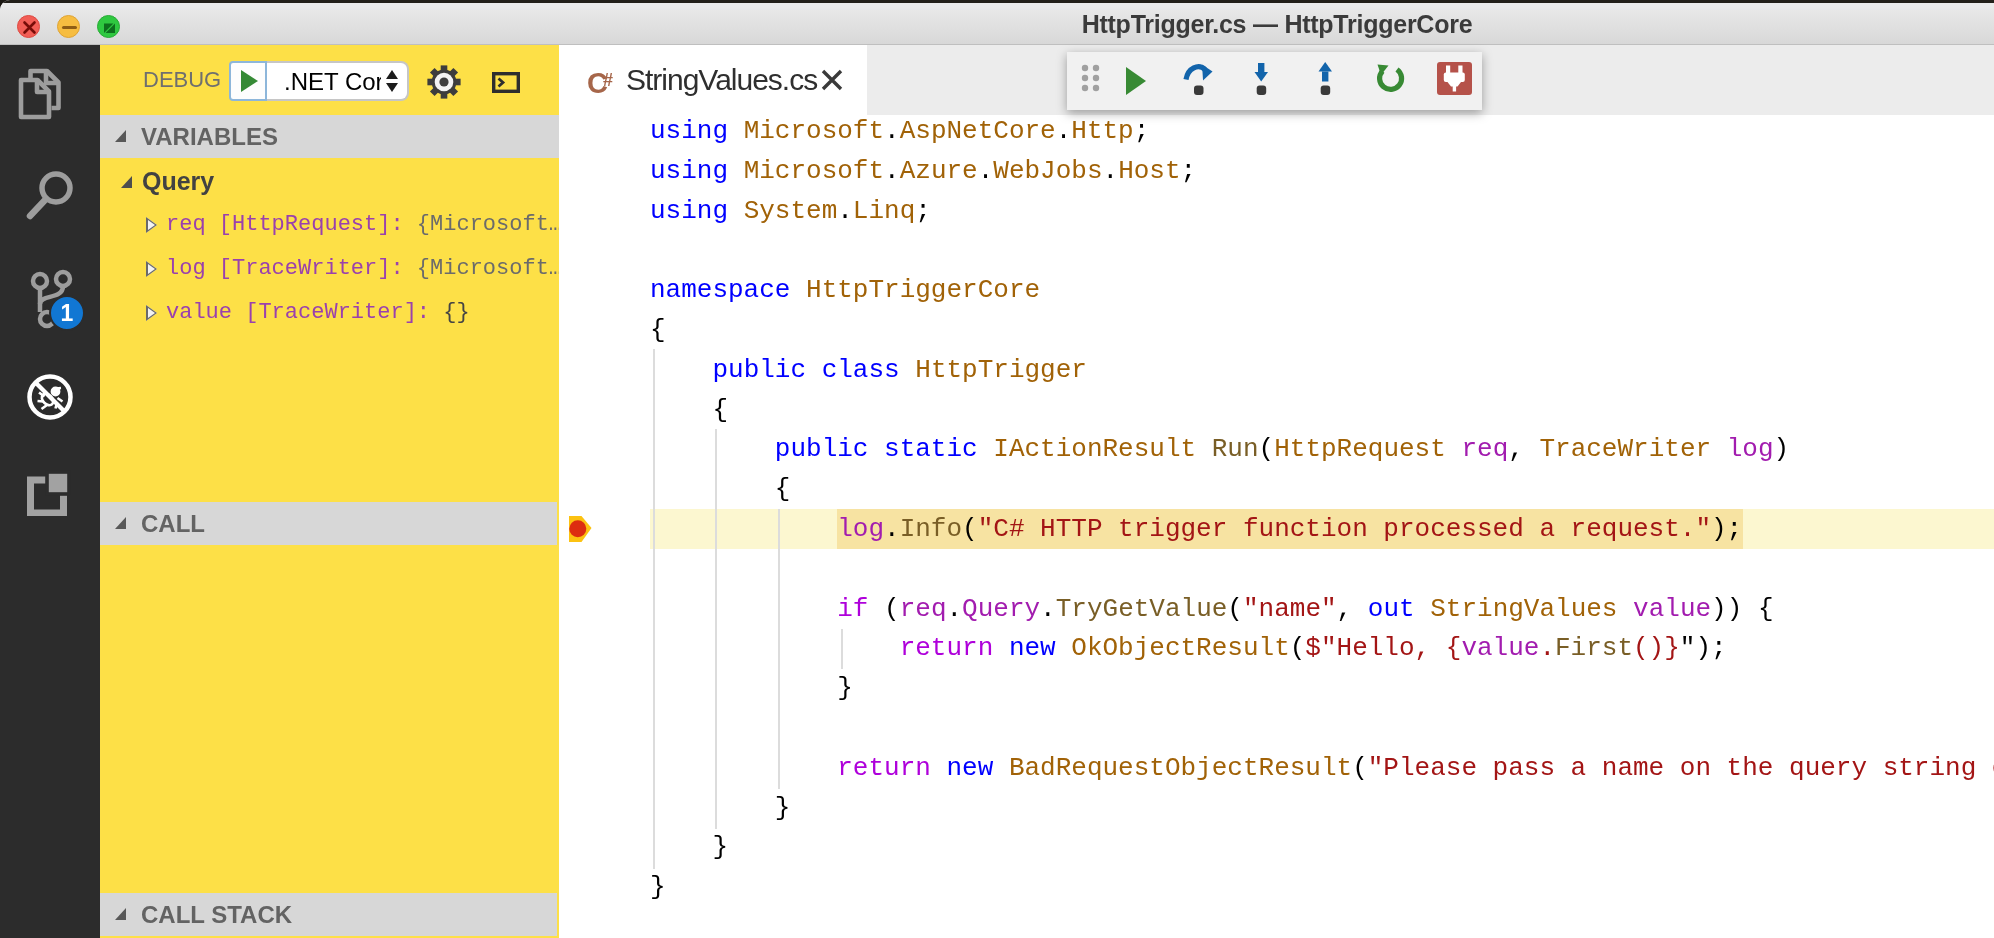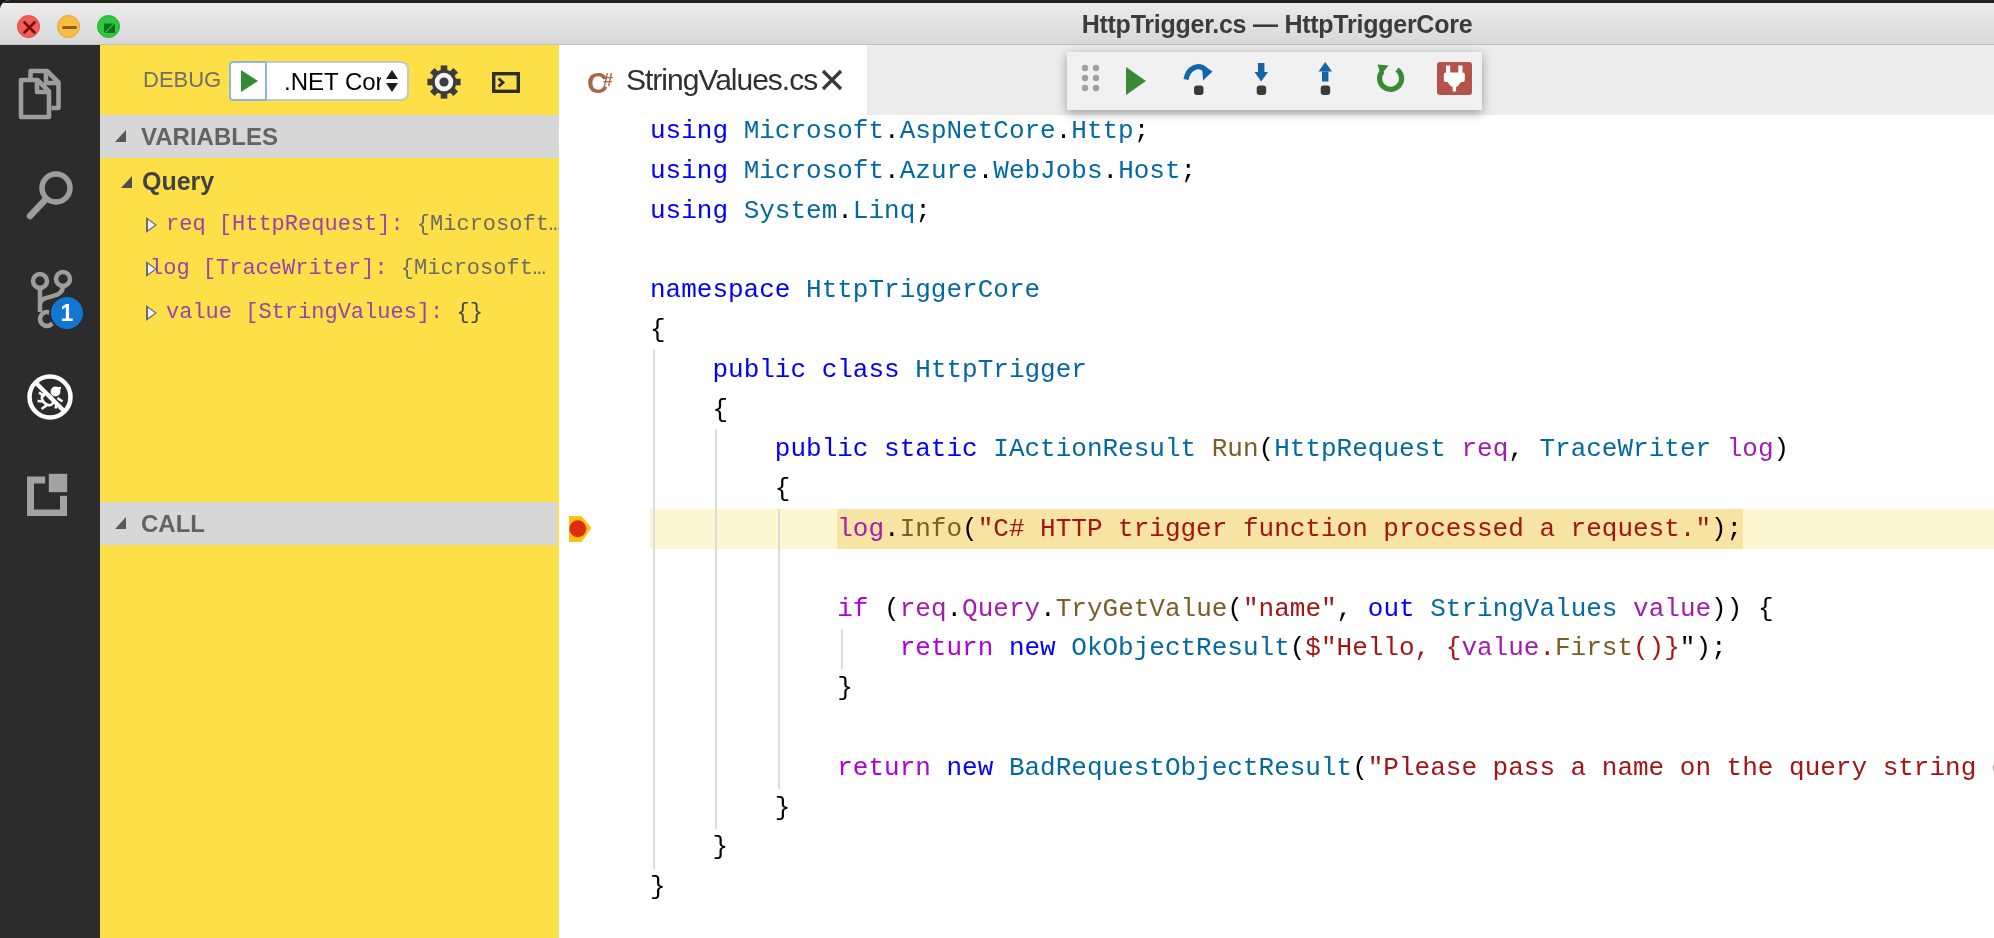--- a/index.html
+++ b/index.html
@@ -61,21 +61,21 @@
   .tabstrip{position:absolute;left:0;top:0;right:0;height:70px;background:#ececec;z-index:5;}
   .tab{position:absolute;left:0;top:0;width:308px;height:70px;background:#fff;}
   .tabtitle{position:absolute;left:67px;top:0;line-height:70px;font-size:30px;letter-spacing:-1px;color:#2f2f2f;}
   .tabclose{position:absolute;left:260px;top:22px;width:26px;height:26px;}
   .csicon{position:absolute;left:27px;top:13px;width:40px;height:44px;}
   .code{position:absolute;left:91px;top:67px;font-family:"Liberation Mono",monospace;
         font-size:26px;line-height:39.8px;white-space:pre;color:#000;}
   .hl1{position:absolute;left:91px;top:463.5px;width:1344px;height:40px;background:#fcf7d0;}
   .hl2{position:absolute;left:278px;top:463.5px;width:906px;height:40px;background:#f7e3a2;}
   .guide{position:absolute;width:2px;background:#dcdcdc;}
-  .kb{color:#0000ff}.kp{color:#af00db}.ty{color:#0369a1}.me{color:#795e26}
+  .kb{color:#0000ff}.kp{color:#af00db}.ty{color:#a16207}.me{color:#795e26}
   .va{color:#a21caf}.st{color:#a31515}
   .bpicon{position:absolute;left:9px;top:470px;}
   
   .dtoolbar{position:absolute;z-index:10;left:1067px;top:52px;width:415px;height:58px;background:#f1f1f1;
             box-shadow:0 3px 10px rgba(0,0,0,0.35);}
 </style>
 </head>
 <body>
 <div class="window">
   <div class="titlebar">
@@ -184,30 +184,34 @@
     <div class="treerow" style="top:114px;">
         <div class="loctw"></div>
         <span class="bold" style="position:absolute;left:42px;">Query</span>
       </div>
     <div class="treerow mono treetext" style="top:158px;">
         <div class="chev"></div>
         <span style="position:absolute;left:66px;"><span style="color:#9a41ad">req [HttpRequest]:</span><span style="color:#6b6b6b"> {Microsoft…</span></span>
       </div>
     <div class="treerow mono treetext" style="top:202px;">
         <div class="chev"></div>
-        <span style="position:absolute;left:50px;"><span style="color:#9a41ad">log [TraceWriter]:</span><span style="color:#6b6b6b"> {Microsoft…</span></span>
+        <span style="position:absolute;left:66px;"><span style="color:#9a41ad">log [TraceWriter]:</span><span style="color:#6b6b6b"> {Microsoft…</span></span>
       </div>
     <div class="treerow mono treetext" style="top:246px;">
         <div class="chev"></div>
-        <span style="position:absolute;left:66px;"><span style="color:#9a41ad">value [StringValues]:</span><span style="color:#444"> {}</span></span>
+        <span style="position:absolute;left:66px;"><span style="color:#9a41ad">value [TraceWriter]:</span><span style="color:#444"> {}</span></span>
       </div>
 
     <div class="sechead" style="top:457px;">
         <div class="tw"></div>
         <div class="lab">CALL</div>
+      </div>
+    <div class="sechead" style="top:848px;">
+        <div class="tw"></div>
+        <div class="lab">CALL STACK</div>
       </div>
   </div>
 
   <div class="editor">
     <div class="tabstrip">
       <div class="tab">
         <div class="csicon">
           <span style="position:absolute;left:1px;top:11px;font-size:29px;font-weight:bold;color:#a6664a;line-height:29px;">C</span>
           <span style="position:absolute;left:17px;top:13px;font-size:18px;font-weight:bold;color:#a6664a;line-height:18px;">#</span>
         </div>

